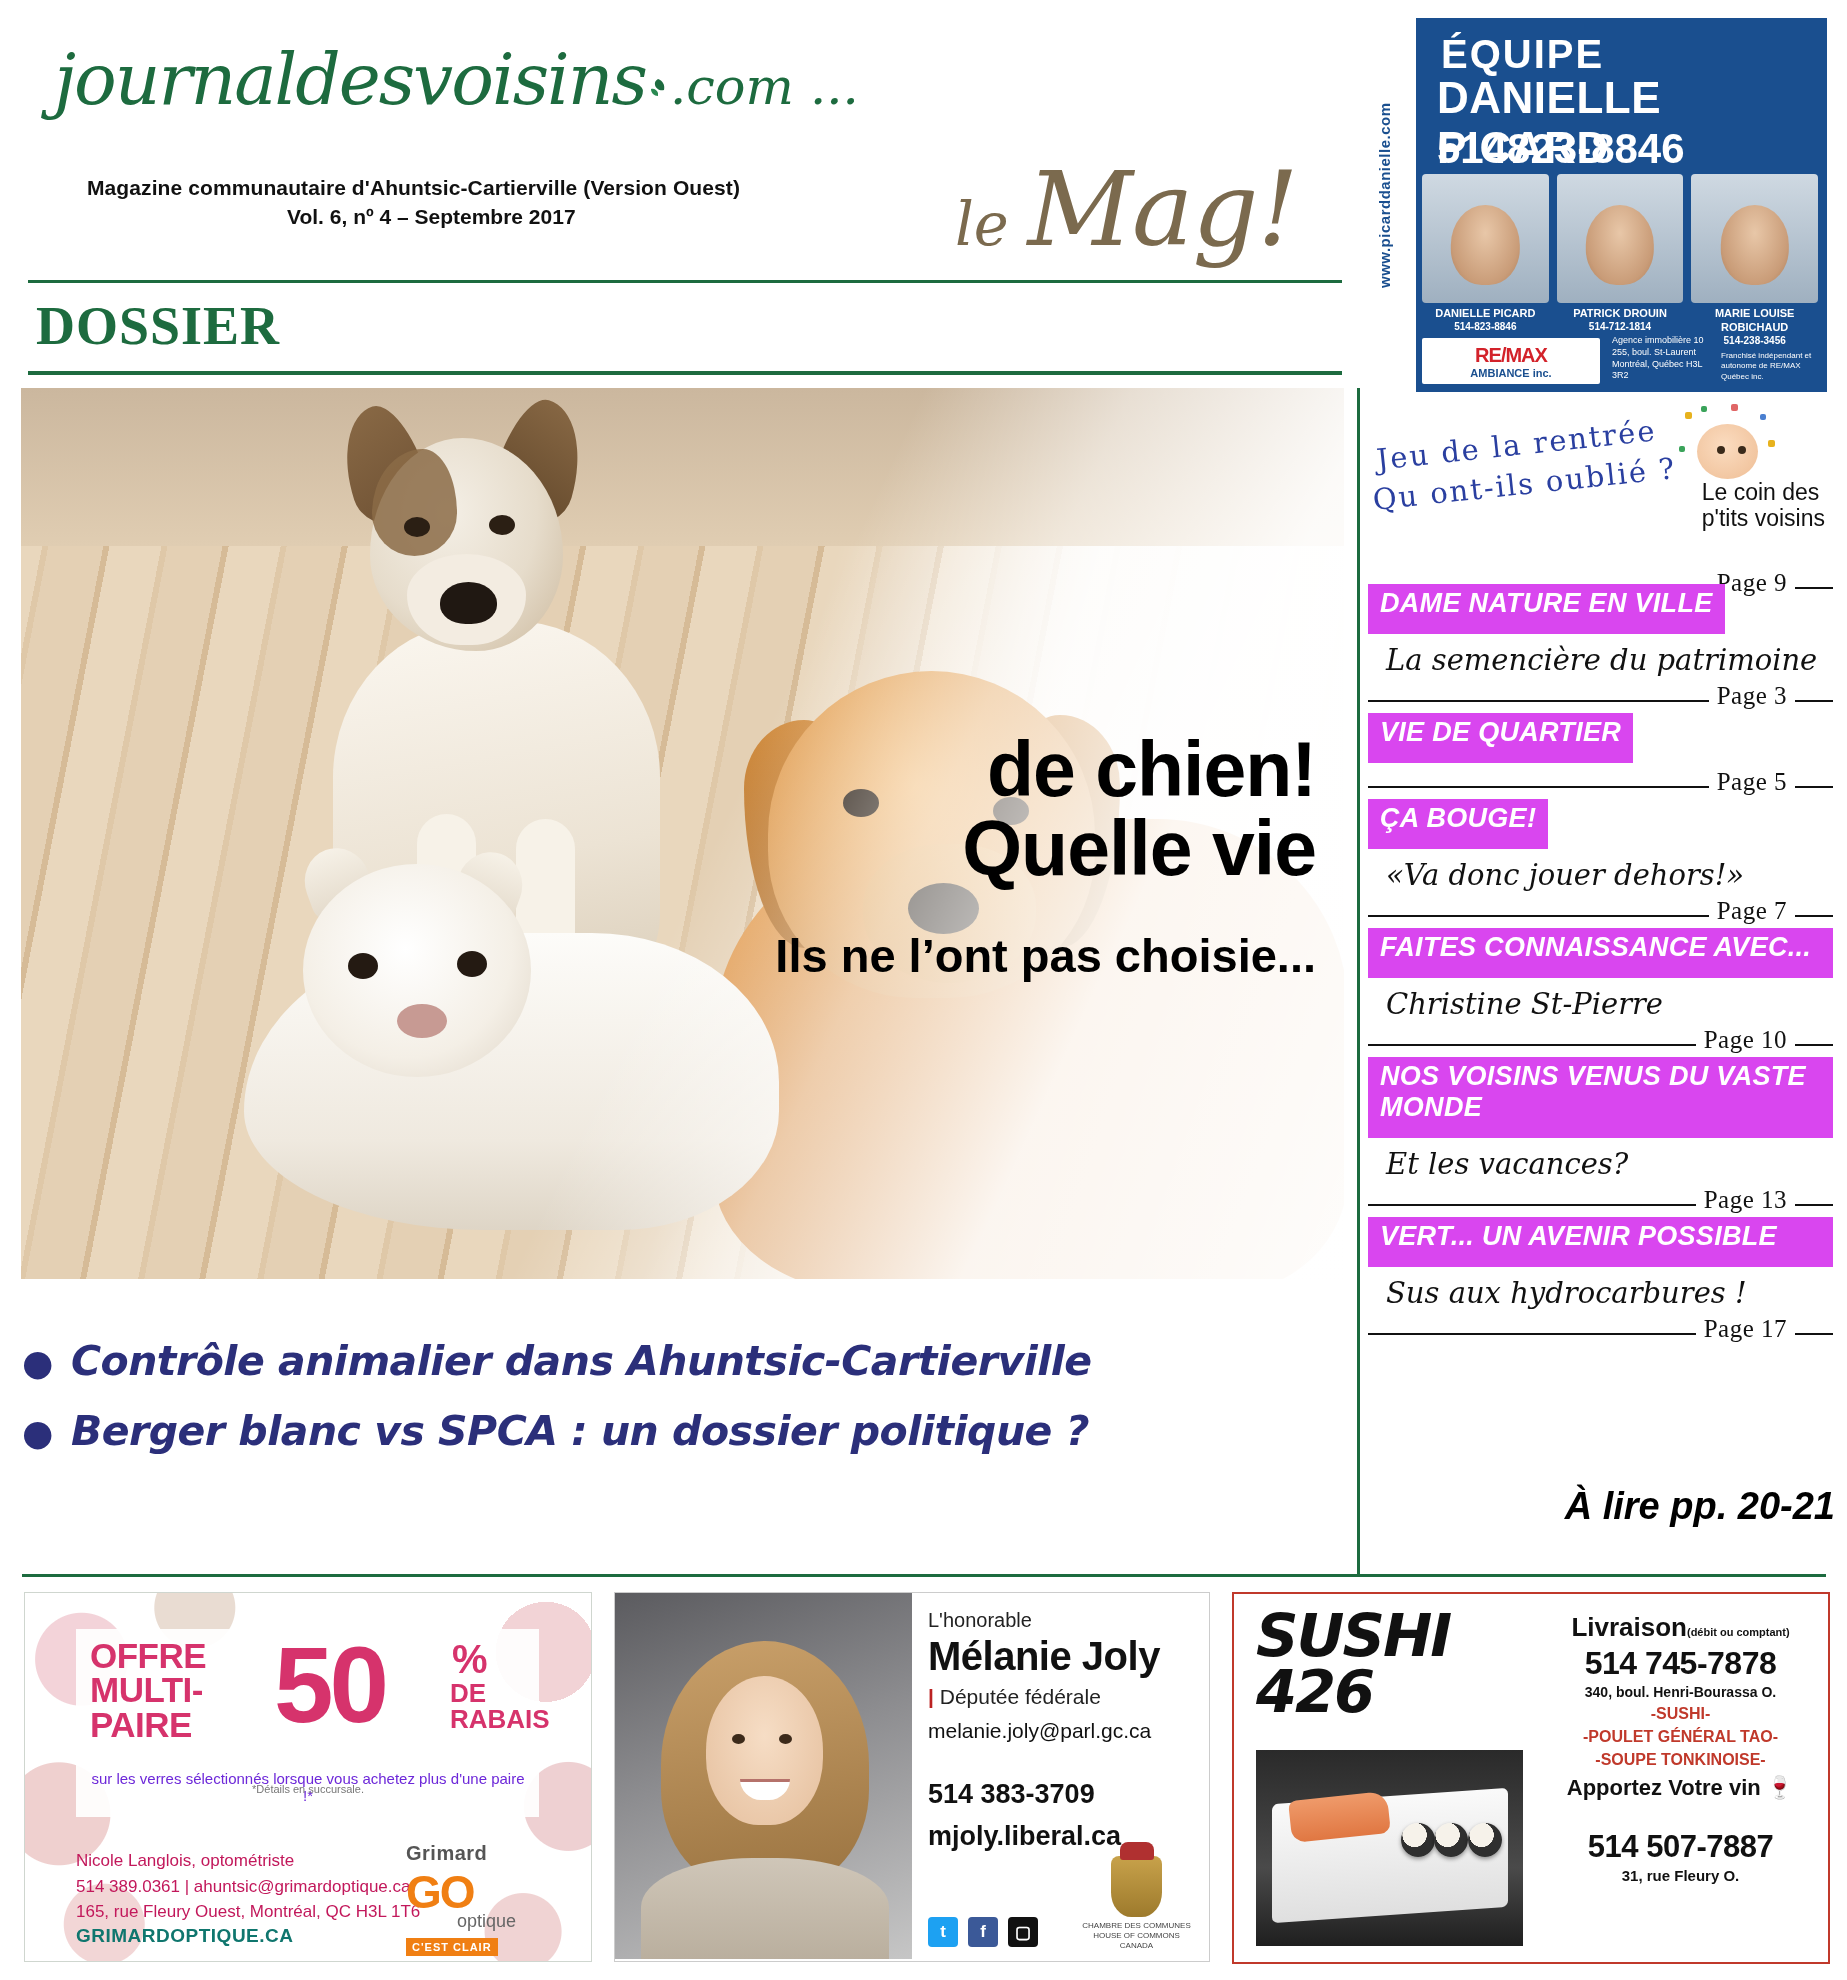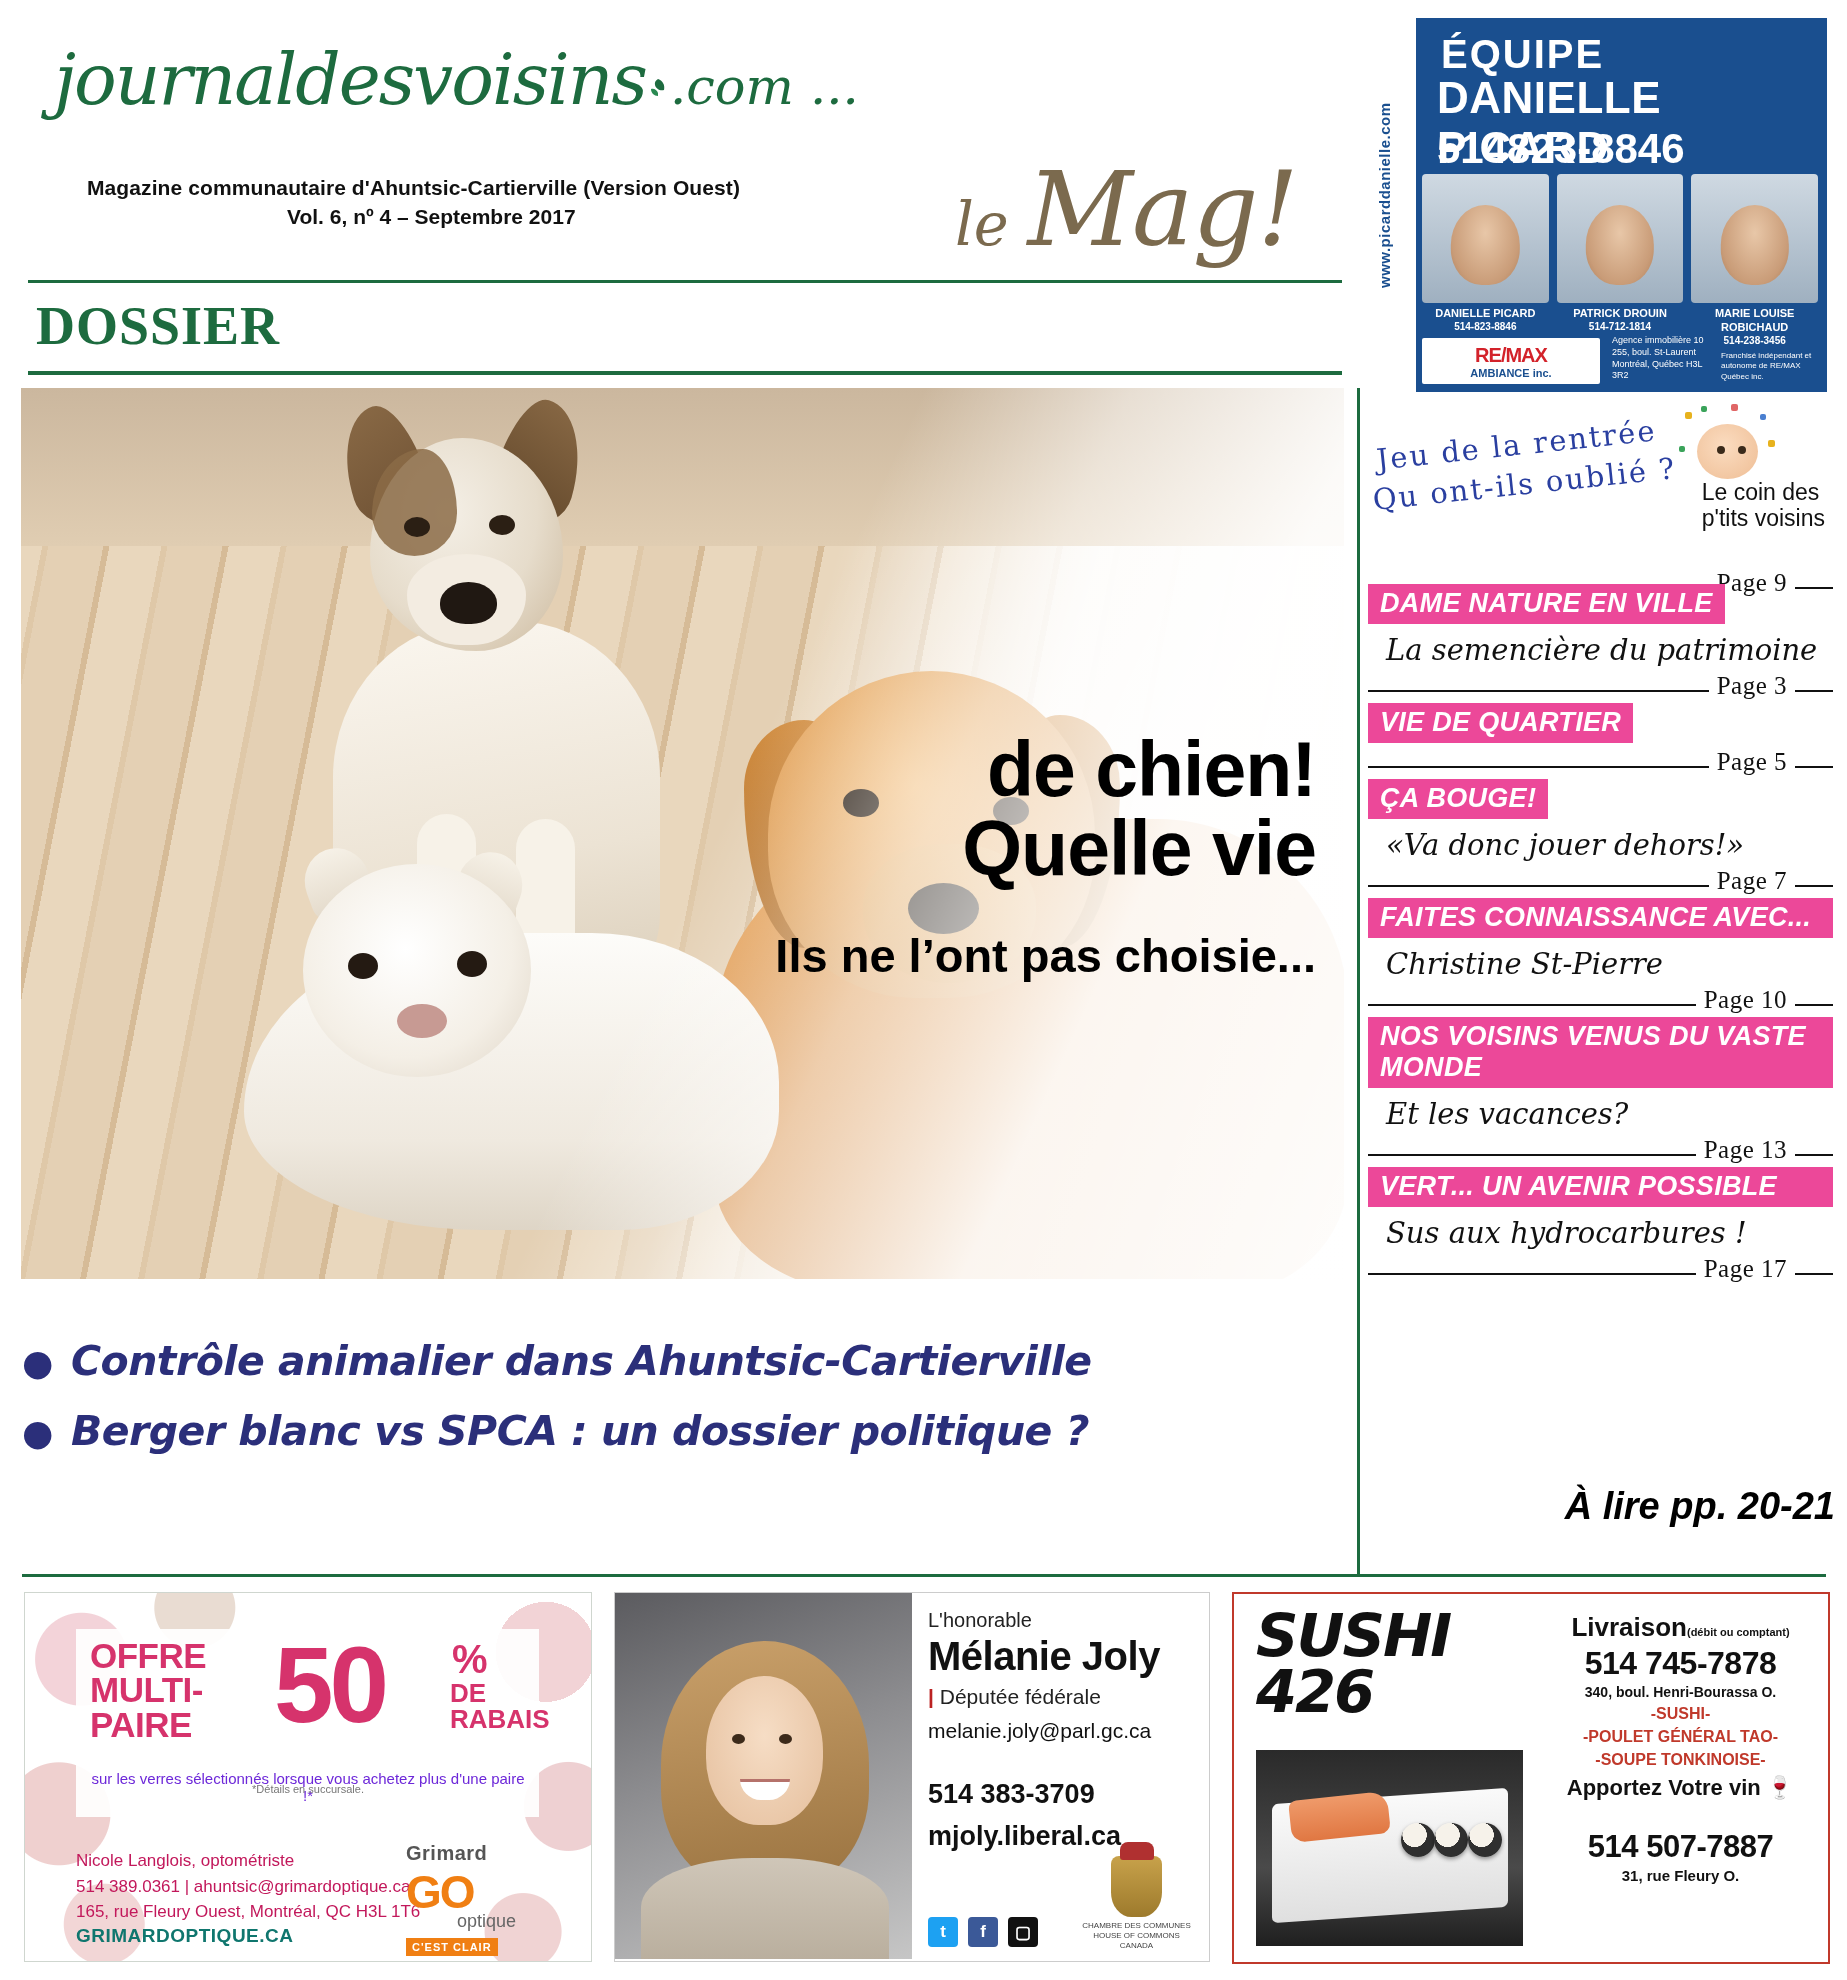--- a/index.html
+++ b/index.html
@@ -458,26 +458,26 @@
     color: #111;
   }
 
   .toc {
     position: absolute;
     left: 1368px; top: 584px; width: 465px;
   }
   .toc-item { margin-bottom: 2px; }
   .toc-head {
     display: inline-block;
-    background: #ec4899;
+    background: #d946ef;
     color: #fff;
     font-style: italic;
     font-weight: bold;
     font-size: 27px;
-    padding: 4px 12px 5px 12px;
+    padding: 4px 12px 15px 12px;
     letter-spacing: 0.3px;
     line-height: 1.15;
   }
   .toc-head.wide { display: block; }
   .toc-title {
     font-family: "DejaVu Serif", serif;
     font-style: italic;
     font-size: 29px;
     color: #111;
     margin: 9px 0 0 18px;

